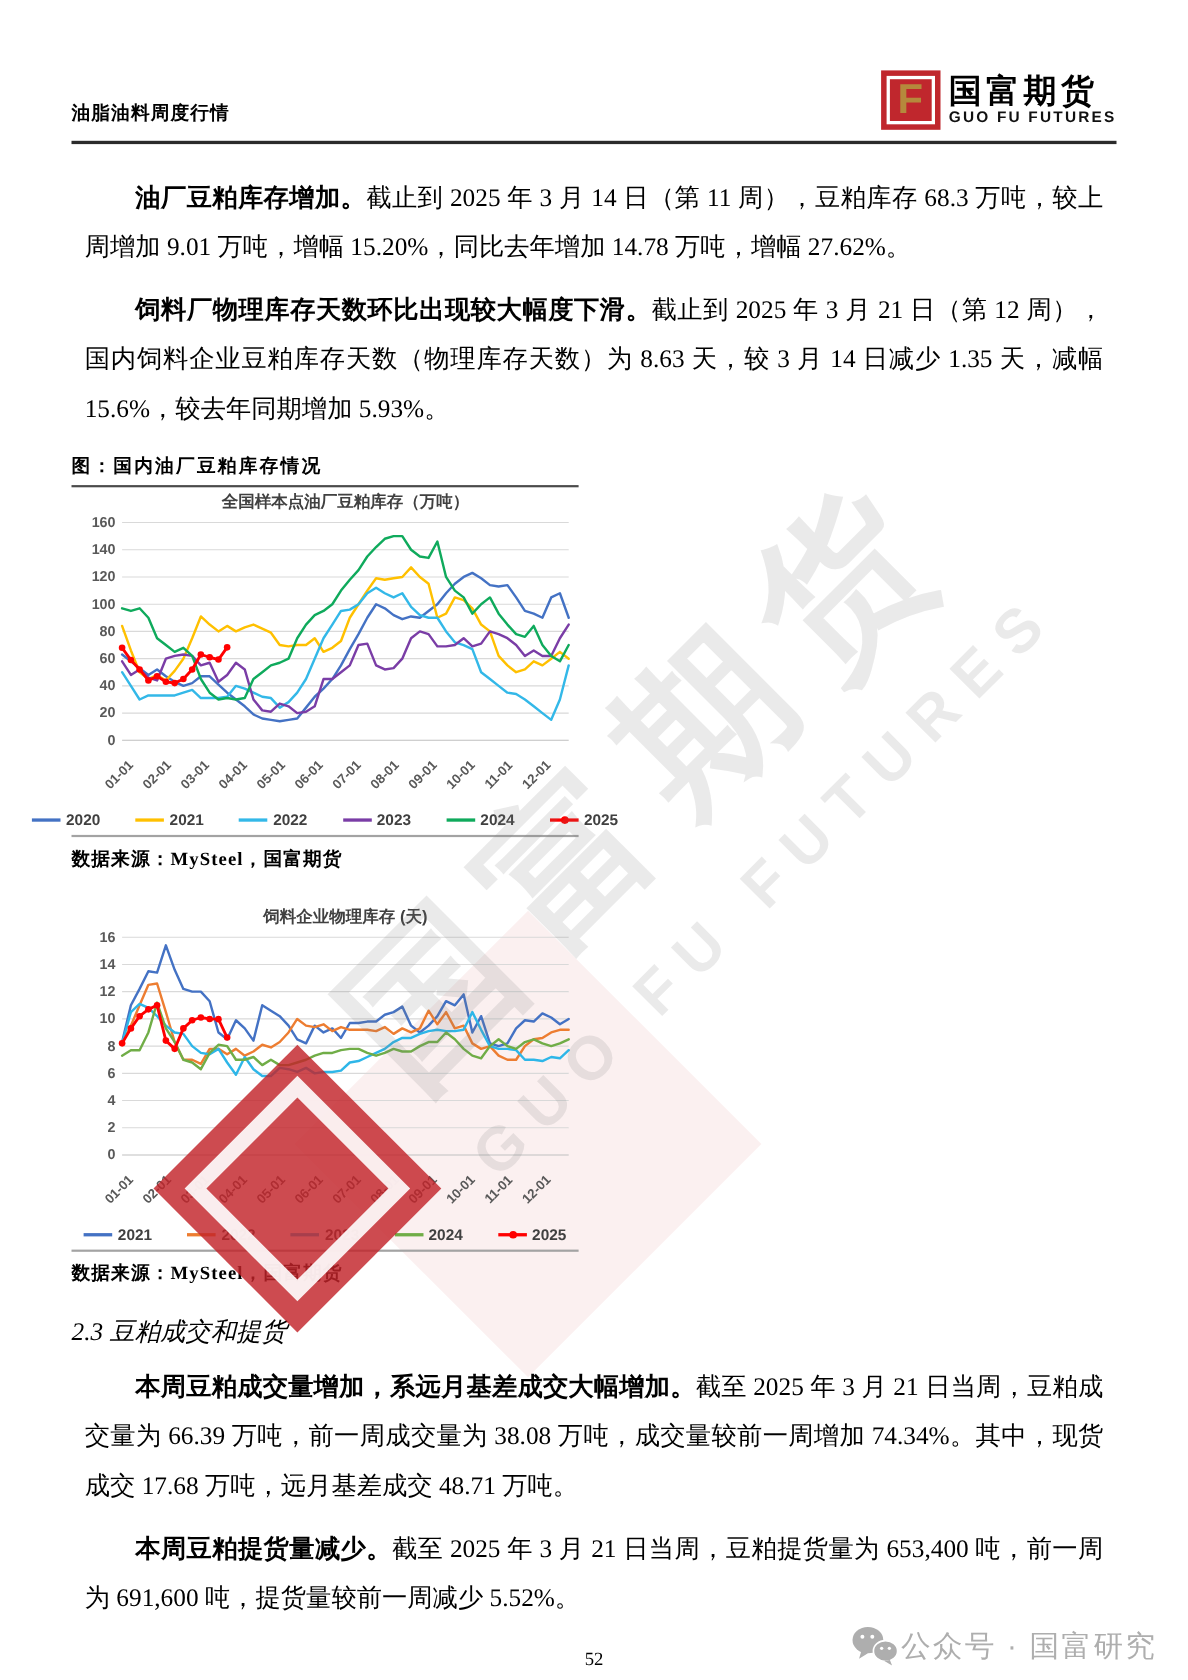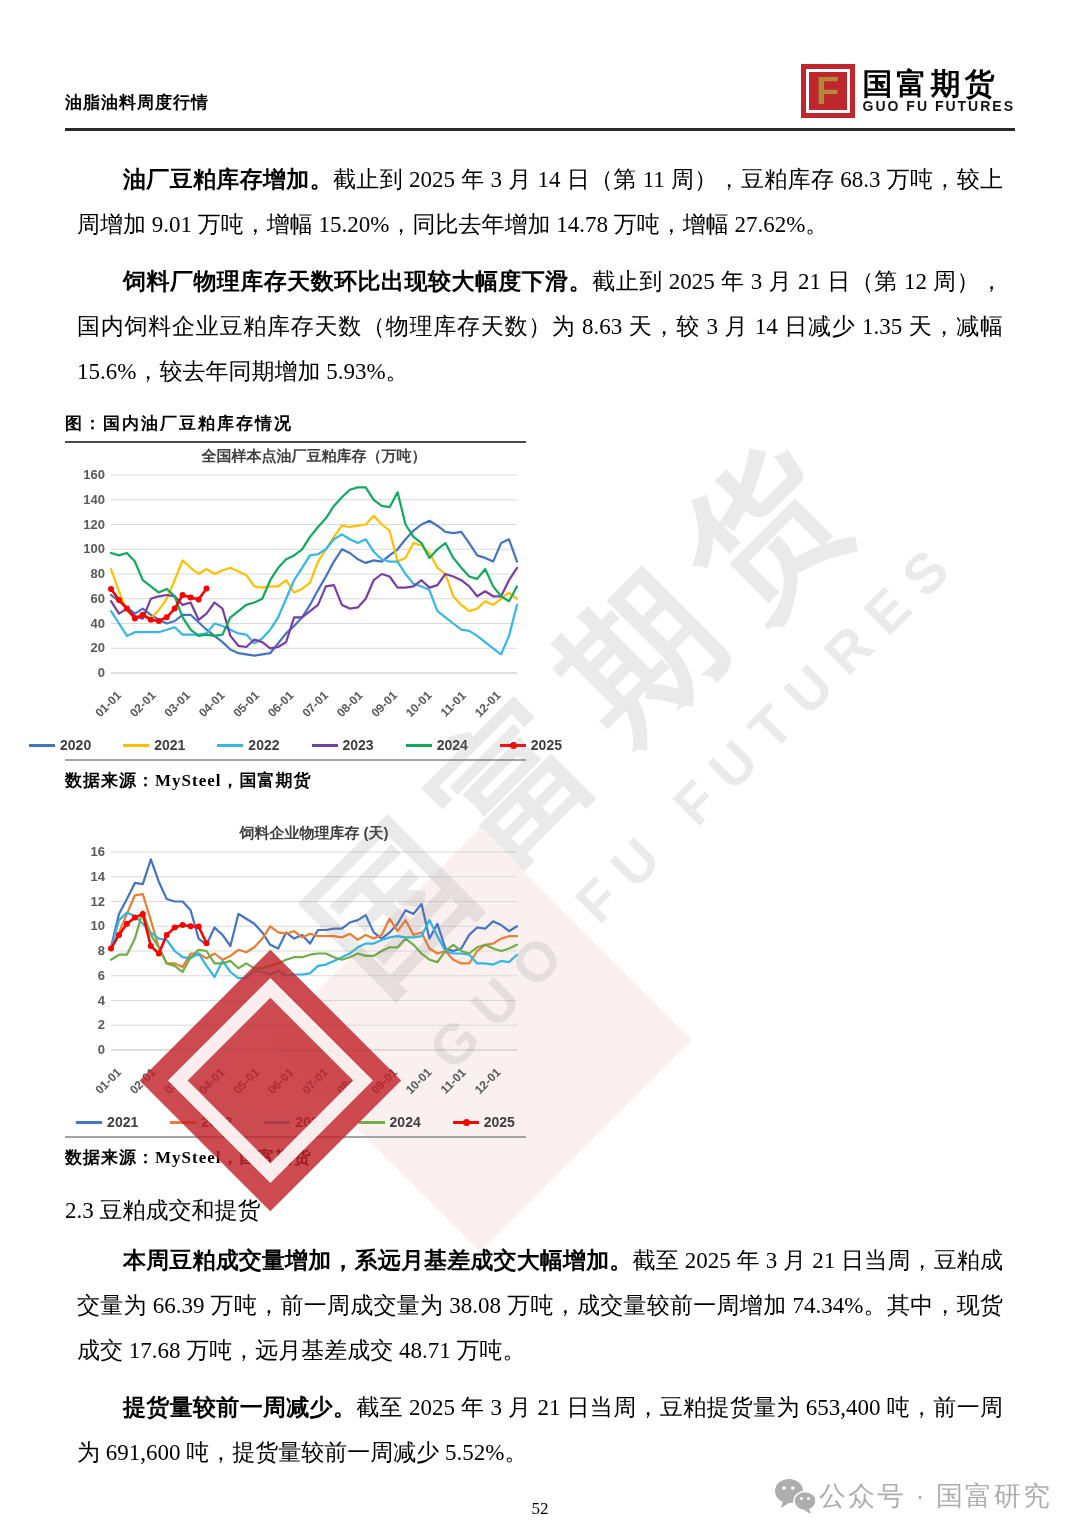--- a/index.html
+++ b/index.html
@@ -16,21 +16,21 @@
   .brand-mark .glyph{position:absolute;inset:0;display:flex;align-items:center;justify-content:center;
        color:#b5893c;font-family:"Liberation Sans",sans-serif;font-size:38px;font-weight:bold;}
   .brand-txt{display:flex;flex-direction:column;line-height:1.05;}
   .brand-cn{font-size:30px;font-weight:bold;letter-spacing:4px;font-family:"Liberation Sans",sans-serif;}
   .brand-en{font-size:14px;letter-spacing:2px;font-family:"Liberation Sans",sans-serif;font-weight:bold;color:#111;}
   
   .para{font-size:23px;line-height:45px;margin:12px;text-align:justify;text-indent:2em;}
   .para b{font-weight:bold;}
   .lead{font-weight:bold;}
   main{padding-top:14px;}
-  .sec-h{font-size:23px;font-weight:400;margin:26px 0 2px 0;}
+  .sec-h{font-size:23px;font-weight:400;margin:26px 0 2px 0;font-style:italic;}
   
   .figs{display:flex;gap:28px;margin-top:18px;position:relative;z-index:2;flex-direction:column;}
   .fig{width:461px;background:transparent;}
   .fig-cap{font-size:17px;font-weight:bold;letter-spacing:2px;
            border-bottom:2px solid #4a4a4a;padding-bottom:6px;}
   .fig svg{display:block;margin-top:2px;font-family:"Liberation Sans",sans-serif;}
   .legend{display:flex;justify-content:center;gap:32px;align-items:center;
           font-family:"Liberation Sans",sans-serif;font-size:14px;font-weight:bold;color:#404040;
           margin:0 0 6px 0;}
   .lg-item{display:flex;align-items:center;gap:5px;}
@@ -241,21 +241,21 @@
               <span>2025</span>
             </span>
           </div>
         <div class="fig-src">数据来源：MySteel，国富期货</div>
       </figure>
     </section>
 
     <h2 class="sec-h">2.3  豆粕成交和提货</h2>
 
     <p class="para"><b class="lead">本周豆粕成交量增加，系远月基差成交大幅增加。</b><span>截至 2025 年 3 月 21 日当周，豆粕成交量为 66.39 万吨，前一周成交量为 38.08 万吨，成交量较前一周增加 74.34%。其中，现货成交 17.68 万吨，远月基差成交 48.71 万吨。</span></p>
-    <p class="para"><b class="lead">提货量较前一周减少。</b><span>截至 2025 年 3 月 21 日当周，豆粕提货量为 653,400 吨，前一周为 691,600 吨，提货量较前一周减少 5.52%。</span></p>
+    <p class="para"><b class="lead">本周豆粕提货量减少。</b><span>截至 2025 年 3 月 21 日当周，豆粕提货量为 653,400 吨，前一周为 691,600 吨，提货量较前一周减少 5.52%。</span></p>
   </main>
 
   <div class="pageno">52</div>
 
   <div class="wechat">
     <svg width="46" height="38" viewBox="0 0 46 38">
       <ellipse cx="16" cy="14" rx="14" ry="12" fill="#aeaeae"></ellipse>
       <path d="M10 24 L8 31 L16 26 Z" fill="#aeaeae"></path>
       <circle cx="11" cy="11" r="1.8" fill="#fff"></circle>
       <circle cx="20" cy="11" r="1.8" fill="#fff"></circle>

